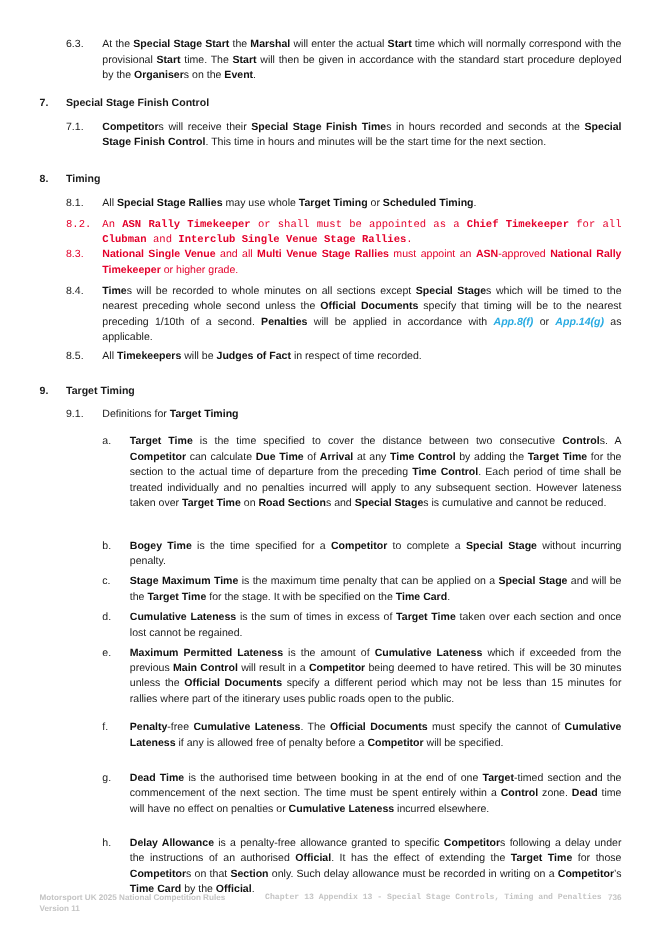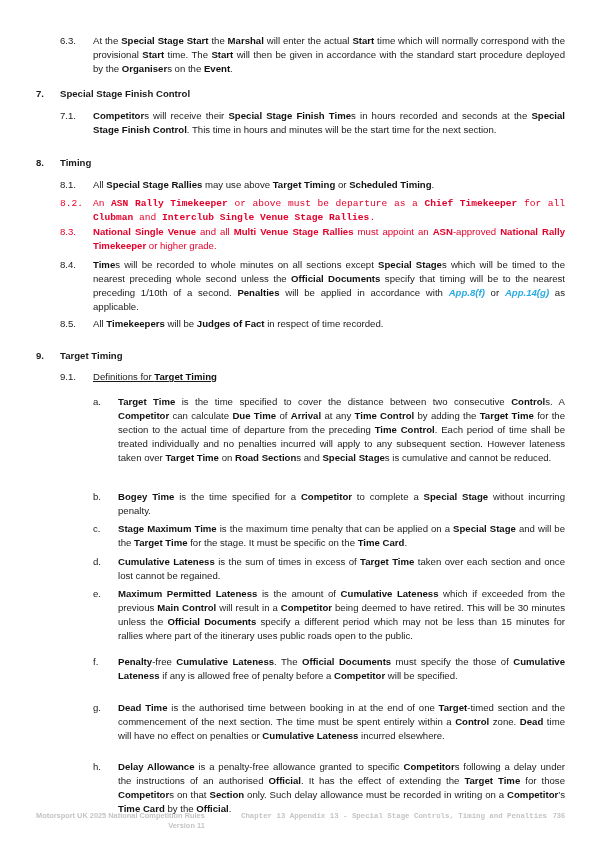--- a/index.html
+++ b/index.html
@@ -20,47 +20,47 @@
   .lvl1 .num { left: 0; }
   .lvl3 { padding-left: 82px; }
   .lvl3 .num { left: 57px; }
   b { font-weight: bold; color: #111; }
   .red, .red b { color: #e4002b; }
   .link { color: #29abe2; font-weight: bold; font-style: italic; }
   .footer {
     position: absolute; top: 811px; left: 36px; width: 529px;
     font-size: 7.4px; line-height: 10px; color: #c4c4c4; font-weight: bold;
   }
-  .footer .f-left { position: absolute; left: 0; top: 0; text-align: right; }
+  .footer .f-left { position: absolute; left: 0; top: 0; }
   .footer .f-mid { position: absolute; left: 205px; top: 0; font-family: Liberation Mono, monospace; }
   .footer .f-right { position: absolute; right: 0; top: 0; }
 </style>
 </head>
 <body>
 
 <div class="page">
   <div class="content">
 
     <p class="para lvl2" style="top: 0px; position: absolute; left: 0px; right: 0px;"><span class="num">6.3.</span><span>At the </span><b>Special Stage Start</b><span> the </span><b>Marshal</b><span> will enter the actual </span><b>Start</b><span> time which will normally correspond with the provisional </span><b>Start</b><span> time. The </span><b>Start</b><span> will then be given in accordance with the standard start procedure deployed by the </span><b>Organiser</b><span>s on the </span><b>Event</b><span>.</span></p>
     <p class="para lvl1" style="position: absolute; left: 0px; right: 0px; top: 53px;"><span class="num">7.</span><span>Special Stage Finish Control</span></p>
     <p class="para lvl2" style="position: absolute; left: 0px; right: 0px; top: 75px;"><span class="num">7.1.</span><b>Competitor</b><span>s will receive their </span><b>Special Stage Finish Time</b><span>s in hours recorded and seconds at the </span><b>Special Stage Finish Control</b><span>. This time in hours and minutes will be the start time for the next section.</span></p>
     <p class="para lvl1" style="position: absolute; left: 0px; right: 0px; top: 122px;"><span class="num">8.</span><span>Timing</span></p>
-    <p class="para lvl2" style="position: absolute; left: 0px; right: 0px; top: 144px;"><span class="num">8.1.</span><span>All </span><b>Special Stage Rallies</b><span> may use above </span><b>Target Timing</b><span> or </span><b>Scheduled Timing</b><span>.</span></p>
-    <p class="para lvl2 red" style="position: absolute; left: 0px; right: 0px; top: 163px; font-family: Liberation Mono, monospace;"><span class="num">8.2.</span><span>An </span><b>ASN Rally Timekeeper</b><span> or above must be departure as a </span><b>Chief Timekeeper</b><span> for all </span><b>Clubman</b><span> and </span><b>Interclub Single Venue Stage Rallies</b><span>.</span></p>
+    <p class="para lvl2" style="position: absolute; left: 0px; right: 0px; top: 144px;"><span class="num">8.1.</span><span>All </span><b>Special Stage Rallies</b><span> may use whole </span><b>Target Timing</b><span> or </span><b>Scheduled Timing</b><span>.</span></p>
+    <p class="para lvl2 red" style="position: absolute; left: 0px; right: 0px; top: 163px; font-family: Liberation Mono, monospace;"><span class="num">8.2.</span><span>An </span><b>ASN Rally Timekeeper</b><span> or shall must be appointed as a </span><b>Chief Timekeeper</b><span> for all </span><b>Clubman</b><span> and </span><b>Interclub Single Venue Stage Rallies</b><span>.</span></p>
     <p class="para lvl2 red" style="position: absolute; left: 0px; right: 0px; top: 191px;"><span class="num">8.3.</span><b>National Single Venue</b><span> and all </span><b>Multi Venue Stage Rallies</b><span> must appoint an </span><b>ASN</b><span>-approved </span><b>National Rally Timekeeper</b><span> or higher grade.</span></p>
     <p class="para lvl2" style="position: absolute; left: 0px; right: 0px; top: 224px;"><span class="num">8.4.</span><b>Time</b><span>s will be recorded to whole minutes on all sections except </span><b>Special Stage</b><span>s which will be timed to the nearest preceding whole second unless the </span><b>Official Documents</b><span> specify that timing will be to the nearest preceding 1/10th of a second. </span><b>Penalties</b><span> will be applied in accordance with </span><a class="link">App.8(f)</a><span> or </span><a class="link">App.14(g)</a><span> as applicable.</span></p>
     <p class="para lvl2" style="position: absolute; left: 0px; right: 0px; top: 283px;"><span class="num">8.5.</span><span>All </span><b>Timekeepers</b><span> will be </span><b>Judges of Fact</b><span> in respect of time recorded.</span></p>
     <p class="para lvl1" style="position: absolute; left: 0px; right: 0px; top: 315px;"><span class="num">9.</span><span>Target Timing</span></p>
-    <p class="para lvl2" style="position: absolute; left: 0px; right: 0px; top: 336px; text-decoration: underline;"><span class="num">9.1.</span><span>Definitions for </span><b>Target Timing</b></p>
+    <p class="para lvl2" style="position: absolute; left: 0px; right: 0px; top: 336px;"><span class="num">9.1.</span><span>Definitions for </span><b>Target Timing</b></p>
     <p class="para lvl3" style="position: absolute; left: 0px; right: 0px; top: 361px;"><span class="num">a.</span><b>Target Time</b><span> is the time specified to cover the distance between two consecutive </span><b>Control</b><span>s. A </span><b>Competitor</b><span> can calculate </span><b>Due Time</b><span> of </span><b>Arrival</b><span> at any </span><b>Time Control</b><span> by adding the </span><b>Target Time</b><span> for the section to the actual time of departure from the preceding </span><b>Time Control</b><span>. Each period of time shall be treated individually and no penalties incurred will apply to any subsequent section. However lateness taken over </span><b>Target Time</b><span> on </span><b>Road Section</b><span>s and </span><b>Special Stage</b><span>s is cumulative and cannot be reduced.</span></p>
     <p class="para lvl3" style="position: absolute; left: 0px; right: 0px; top: 456px;"><span class="num">b.</span><b>Bogey Time</b><span> is the time specified for a </span><b>Competitor</b><span> to complete a </span><b>Special Stage</b><span> without incurring penalty.</span></p>
-    <p class="para lvl3" style="position: absolute; left: 0px; right: 0px; top: 488px;"><span class="num">c.</span><b>Stage Maximum Time</b><span> is the maximum time penalty that can be applied on a </span><b>Special Stage</b><span> and will be the </span><b>Target Time</b><span> for the stage. It must be specific on the </span><b>Time Card</b><span>.</span></p>
+    <p class="para lvl3" style="position: absolute; left: 0px; right: 0px; top: 488px;"><span class="num">c.</span><b>Stage Maximum Time</b><span> is the maximum time penalty that can be applied on a </span><b>Special Stage</b><span> and will be the </span><b>Target Time</b><span> for the stage. It with be specified on the </span><b>Time Card</b><span>.</span></p>
     <p class="para lvl3" style="position: absolute; left: 0px; right: 0px; top: 521px;"><span class="num">d.</span><b>Cumulative Lateness</b><span> is the sum of times in excess of </span><b>Target Time</b><span> taken over each section and once lost cannot be regained.</span></p>
     <p class="para lvl3" style="position: absolute; left: 0px; right: 0px; top: 553px;"><span class="num">e.</span><b>Maximum Permitted Lateness</b><span> is the amount of </span><b>Cumulative Lateness</b><span> which if exceeded from the previous </span><b>Main Control</b><span> will result in a </span><b>Competitor</b><span> being deemed to have retired. This will be 30 minutes unless the </span><b>Official Documents</b><span> specify a different period which may not be less than 15 minutes for rallies where part of the itinerary uses public roads open to the public.</span></p>
-    <p class="para lvl3" style="position: absolute; left: 0px; right: 0px; top: 621px;"><span class="num">f.</span><b>Penalty</b><span>-free </span><b>Cumulative Lateness</b><span>. The </span><b>Official Documents</b><span> must specify the those of </span><b>Cumulative Lateness</b><span> if any is allowed free of penalty before a </span><b>Competitor</b><span> will be specified.</span></p>
+    <p class="para lvl3" style="position: absolute; left: 0px; right: 0px; top: 621px;"><span class="num">f.</span><b>Penalty</b><span>-free </span><b>Cumulative Lateness</b><span>. The </span><b>Official Documents</b><span> must specify the cannot of </span><b>Cumulative Lateness</b><span> if any is allowed free of penalty before a </span><b>Competitor</b><span> will be specified.</span></p>
     <p class="para lvl3" style="position: absolute; left: 0px; right: 0px; top: 667px;"><span class="num">g.</span><b>Dead Time</b><span> is the authorised time between booking in at the end of one </span><b>Target</b><span>-timed section and the commencement of the next section. The time must be spent entirely within a </span><b>Control</b><span> zone. </span><b>Dead</b><span> time will have no effect on penalties or </span><b>Cumulative Lateness</b><span> incurred elsewhere.</span></p>
     <p class="para lvl3" style="position: absolute; left: 0px; right: 0px; top: 726px;"><span class="num">h.</span><b>Delay Allowance</b><span> is a penalty-free allowance granted to specific </span><b>Competitor</b><span>s following a delay under the instructions of an authorised </span><b>Official</b><span>. It has the effect of extending the </span><b>Target Time</b><span> for those </span><b>Competitor</b><span>s on that </span><b>Section</b><span> only. Such delay allowance must be recorded in writing on a </span><b>Competitor</b><span>’s </span><b>Time Card</b><span> by the </span><b>Official</b><span>.</span></p>
 
   </div>
 
   <div class="footer">
     <div class="f-left">
       <div>Motorsport UK 2025 National Competition Rules</div>
       <div>Version 11</div>
     </div>

